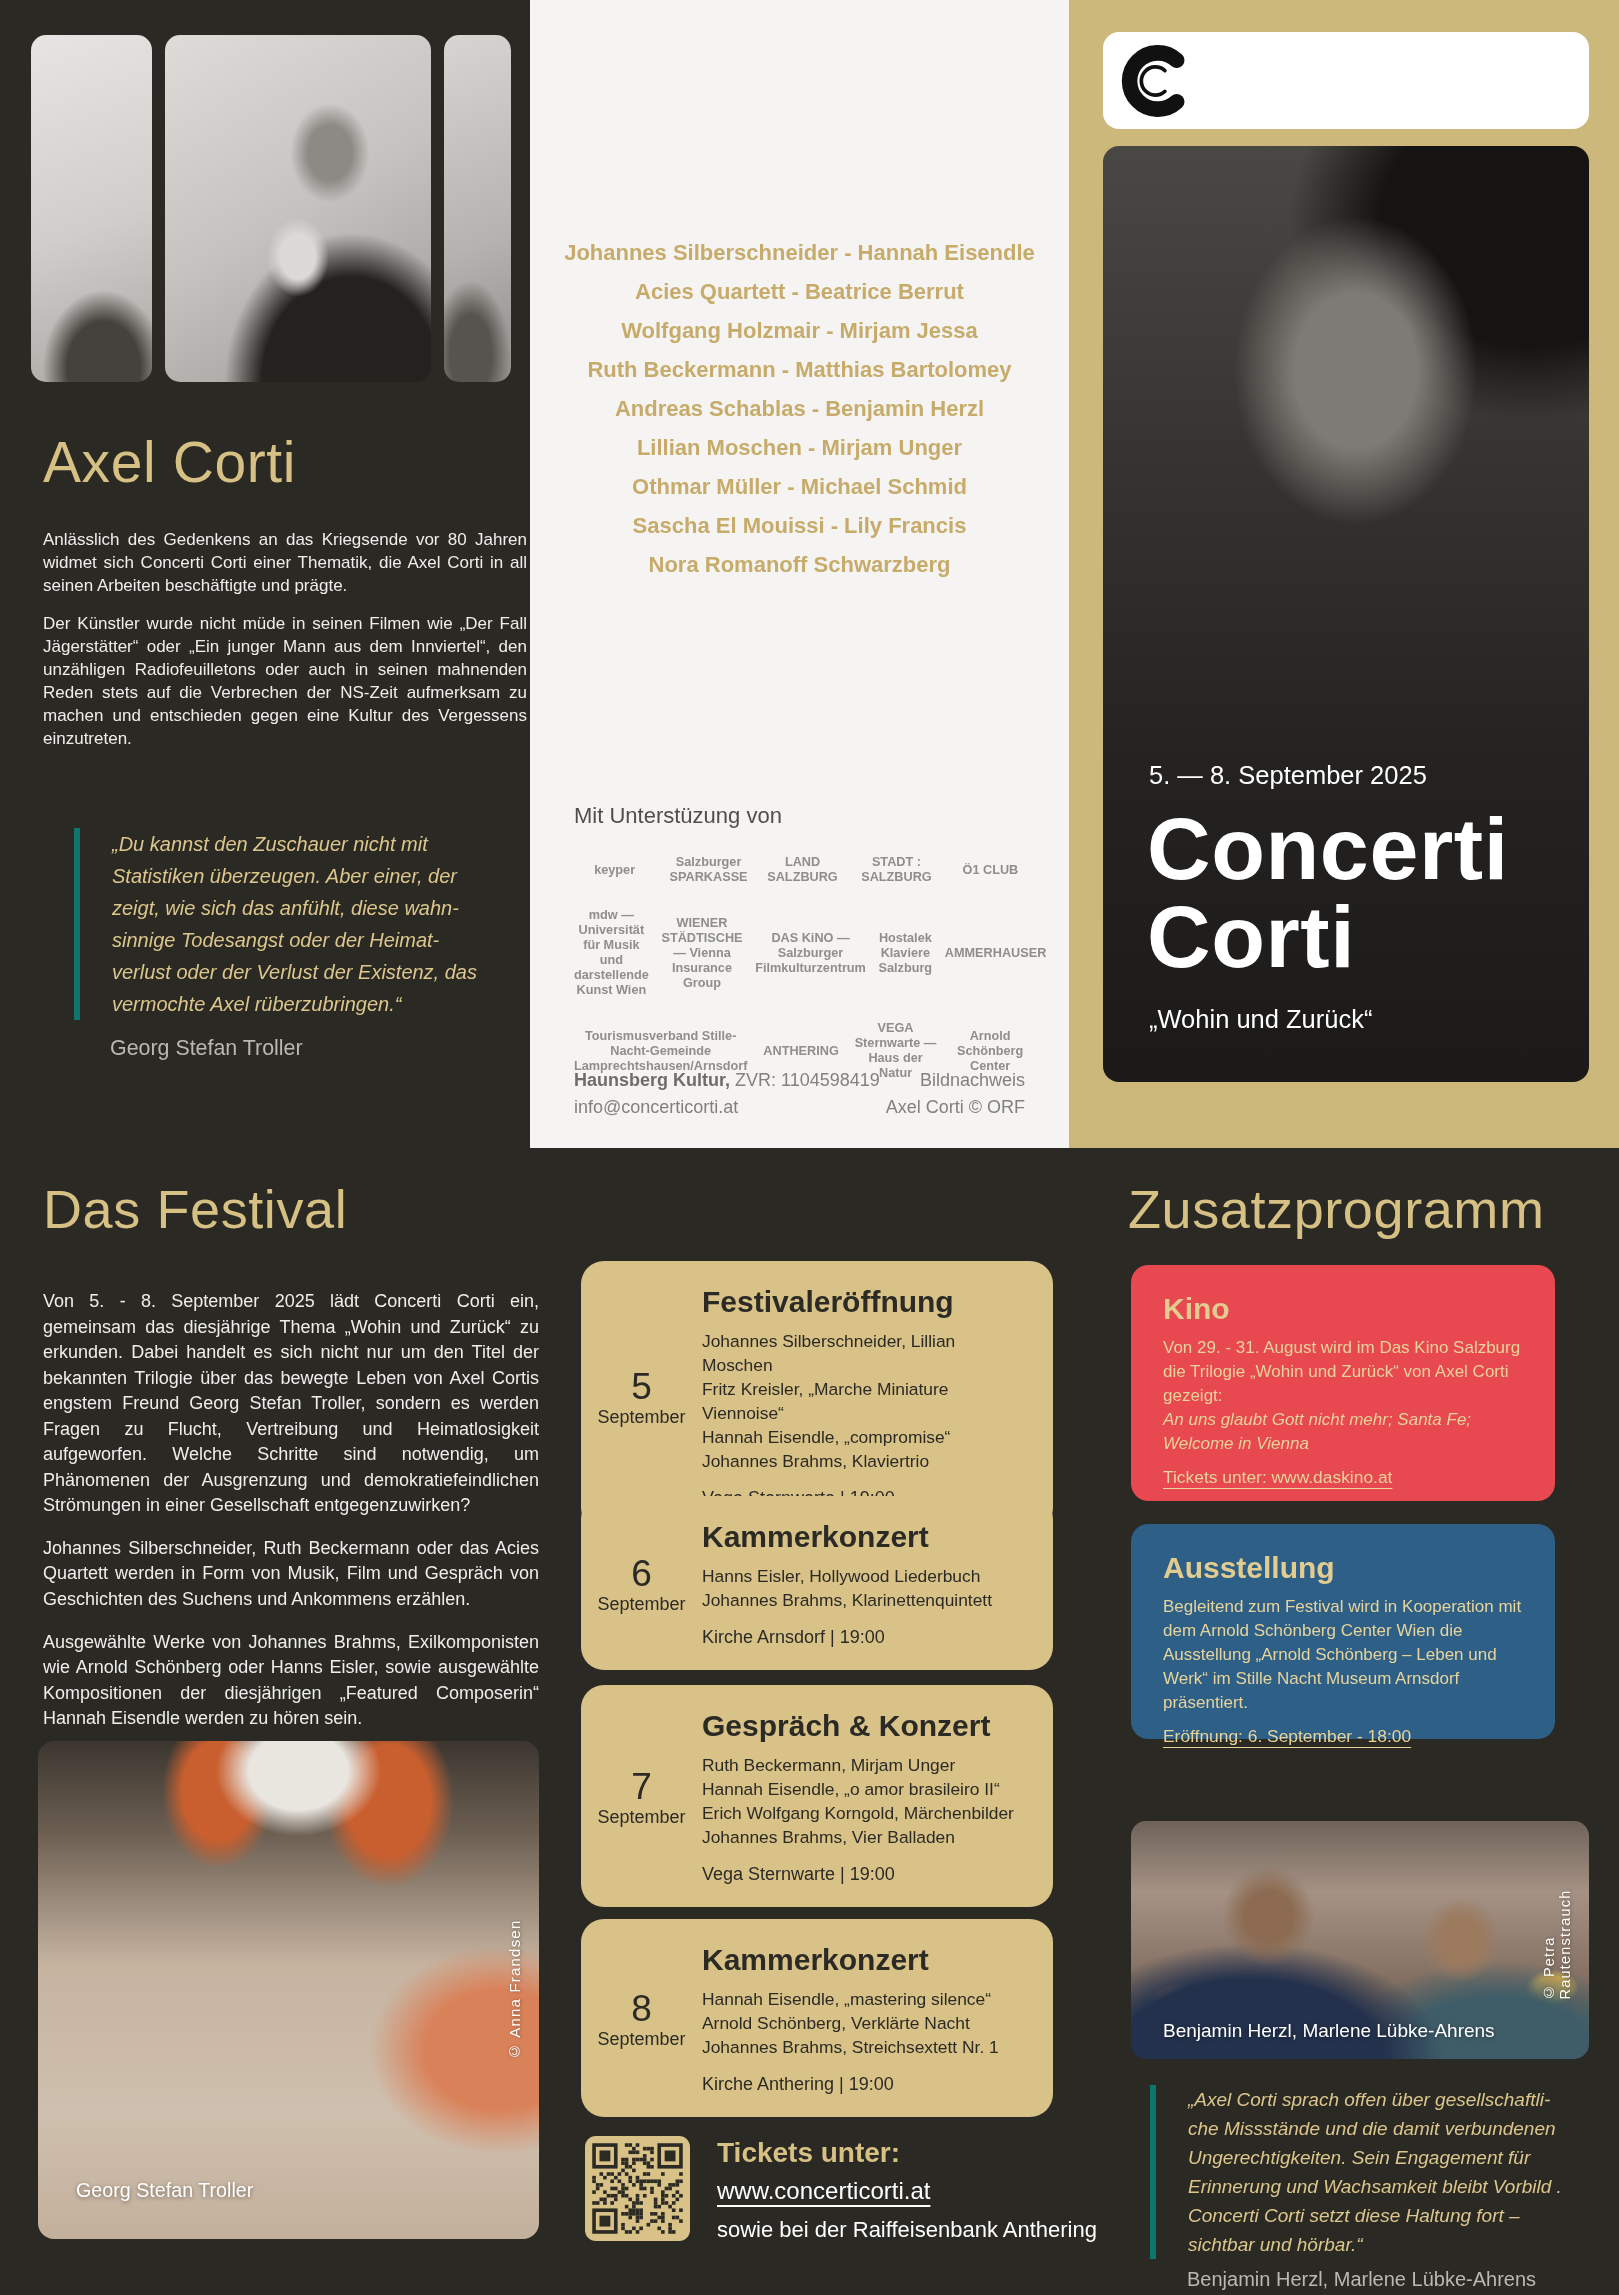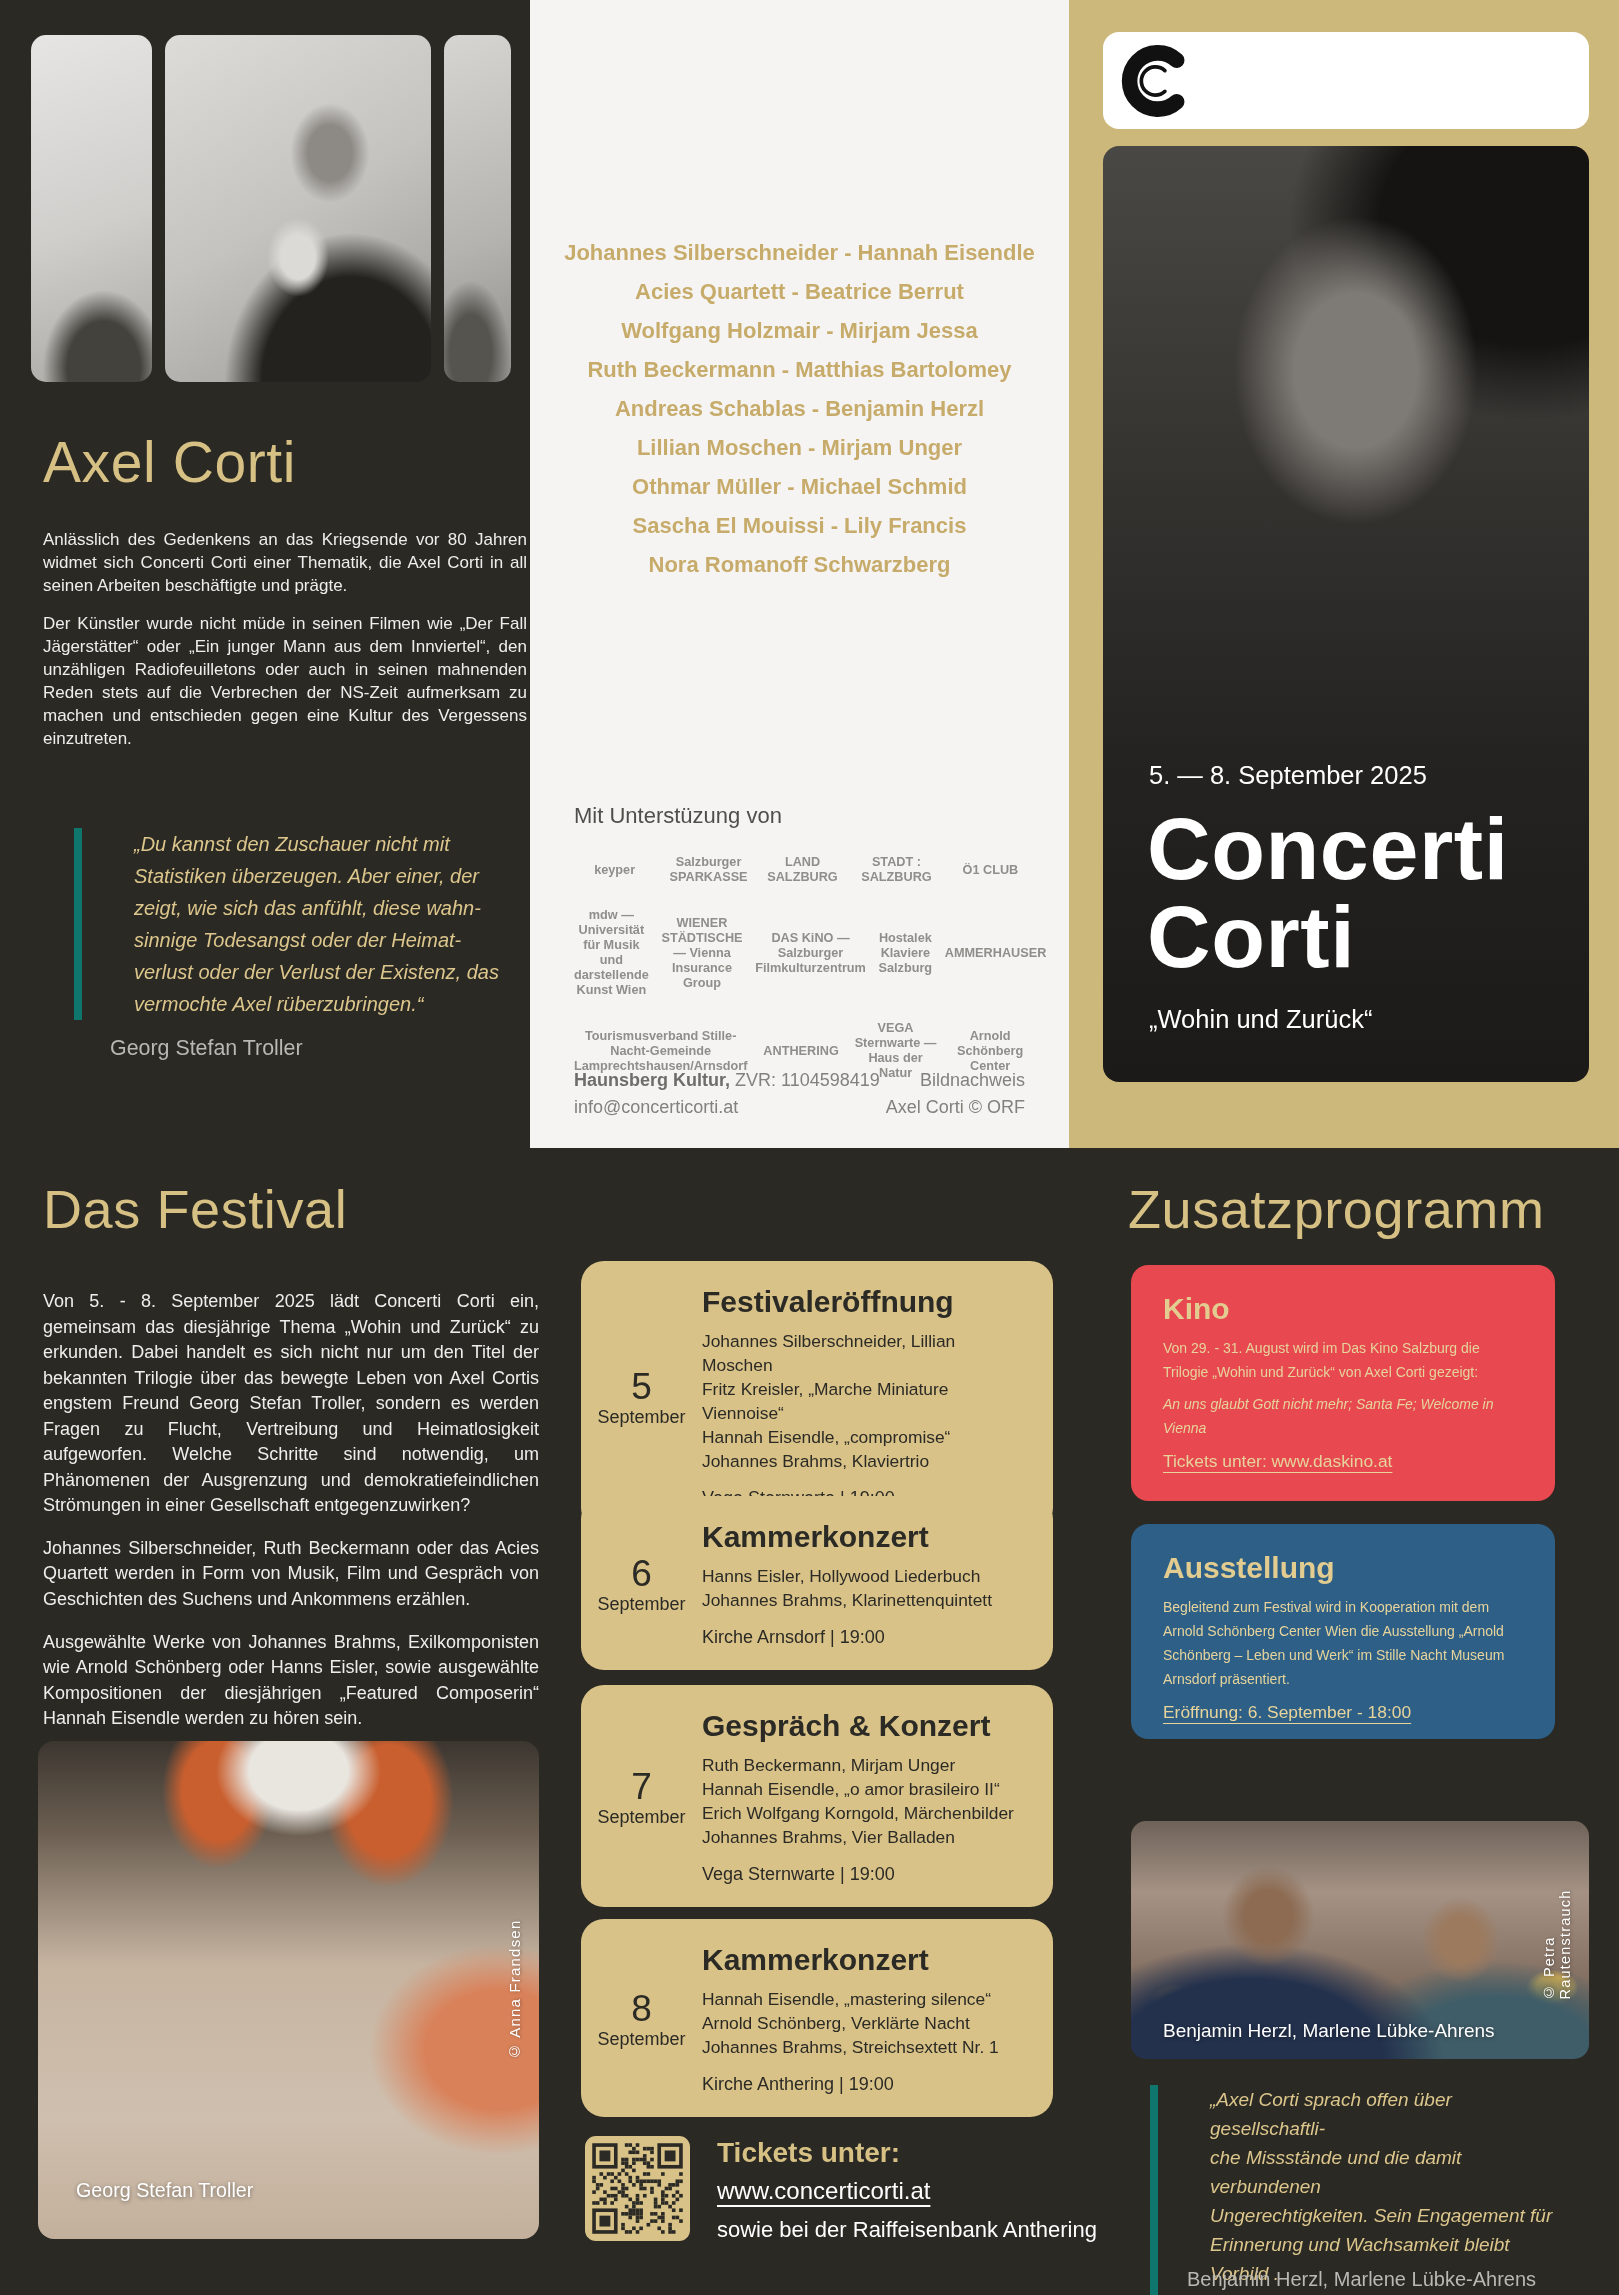--- a/index.html
+++ b/index.html
@@ -23,21 +23,21 @@
                 radial-gradient(162px 191px at 70% 100%, #23221f 0 55%, transparent 78%),
                 linear-gradient(150deg,#dddcd9 0%,#c4c3c0 50%,#9b9995 100%); }
   .strip3 { left:444px; width:67px;
     background: radial-gradient(52px 98px at 40% 92%, #56544f 0 40%, transparent 75%),
                 linear-gradient(160deg,#d6d5d2 0%,#b4b3af 60%,#8e8d89 100%); }
 
   .left-heading { left:43px; top:429px; font-size:57px; font-weight:400; color:#d6c084; letter-spacing:0.6px; }
   .left-paras { left:43px; top:528px; width:484px; font-size:17px; line-height:23px; color:#efeeec; text-align:justify; }
   .left-paras p { margin-bottom:15px; }
 
-  .quoteblock { border-left:8px solid #0f766e; padding-left:52px; font-style:italic; color:#dcc68c; white-space:pre-line; }
+  .quoteblock { border-left:6px solid #0f766e; padding-left:32px; font-style:italic; color:#dcc68c; white-space:pre-line; }
   .quote-left { left:74px; top:828px; width:457px; font-size:20px; line-height:32px; }
   .quote-attrib { font-style:normal; color:#b9b8b4; }
   .qa-left { left:110px; top:1036px; font-size:21.4px; }
 
   
   .names { left:530px; top:233px; width:539px; text-align:center; font-size:22px; font-weight:600; color:#c7ab6a; }
   .names div { line-height:39px; }
   .supporters-label { left:574px; top:803px; font-size:22px; color:#4f4e4b; }
   .logo-grid { left:574px; top:855px; width:457px; }
   .logo-row { display:flex; gap:12.7px; align-items:center; margin-bottom:23px; }
@@ -92,21 +92,21 @@
   .tickets-text { left:717px; top:2137px; }
   .tickets-label { font-size:28px; font-weight:700; color:#d6c084; }
   .tickets-url { font-size:24px; color:#ffffff; text-decoration:underline; text-underline-offset:5.8px; margin-top:8px; display:inline-block; }
   .tickets-note { font-size:22px; color:#ffffff; margin-top:11.6px; }
 
   
   .zcard { position:absolute; left:1131px; width:424px; border-radius:17.4px; padding:27px 32px 25.5px 32px; }
   .zcard-kino { top:1265px; height:236px; background:#e8484f; }
   .zcard-ausst { top:1524px; height:215px; background:#2e5f86; }
   .zcard-title { font-size:30px; font-weight:700; color:#e2cc90; margin-bottom:10.4px; }
-  .zcard-body { font-size:14px; line-height:24px; color:#e6d49c;margin-top:8px; }
+  .zcard-body { font-size:17px; line-height:24px; color:#e6d49c; }
   .zcard-films { font-style:italic; }
   .zcard-link { display:inline-block; margin-top:10.4px; font-size:17.4px; color:#e6d49c; text-decoration:underline; text-underline-offset:5.2px; }
 
   .photo-leitung { left:1131px; top:1821px; width:458px; height:238px; border-radius:15px;
     background: radial-gradient(75px 81px at 30% 40%, #8c6b52 0 32%, transparent 62%),
                 radial-gradient(64px 69px at 72% 50%, #9c7a5e 0 32%, transparent 62%),
                 radial-gradient(243px 145px at 26% 100%, #23314d 0 55%, transparent 80%),
                 radial-gradient(208px 133px at 80% 102%, #3f5d68 0 50%, transparent 78%),
                 radial-gradient(32px 22px at 10% 76%, #e8b84f 0 50%, transparent 82%),
                 radial-gradient(32px 22px at 92% 70%, #e8b84f 0 50%, transparent 82%),

